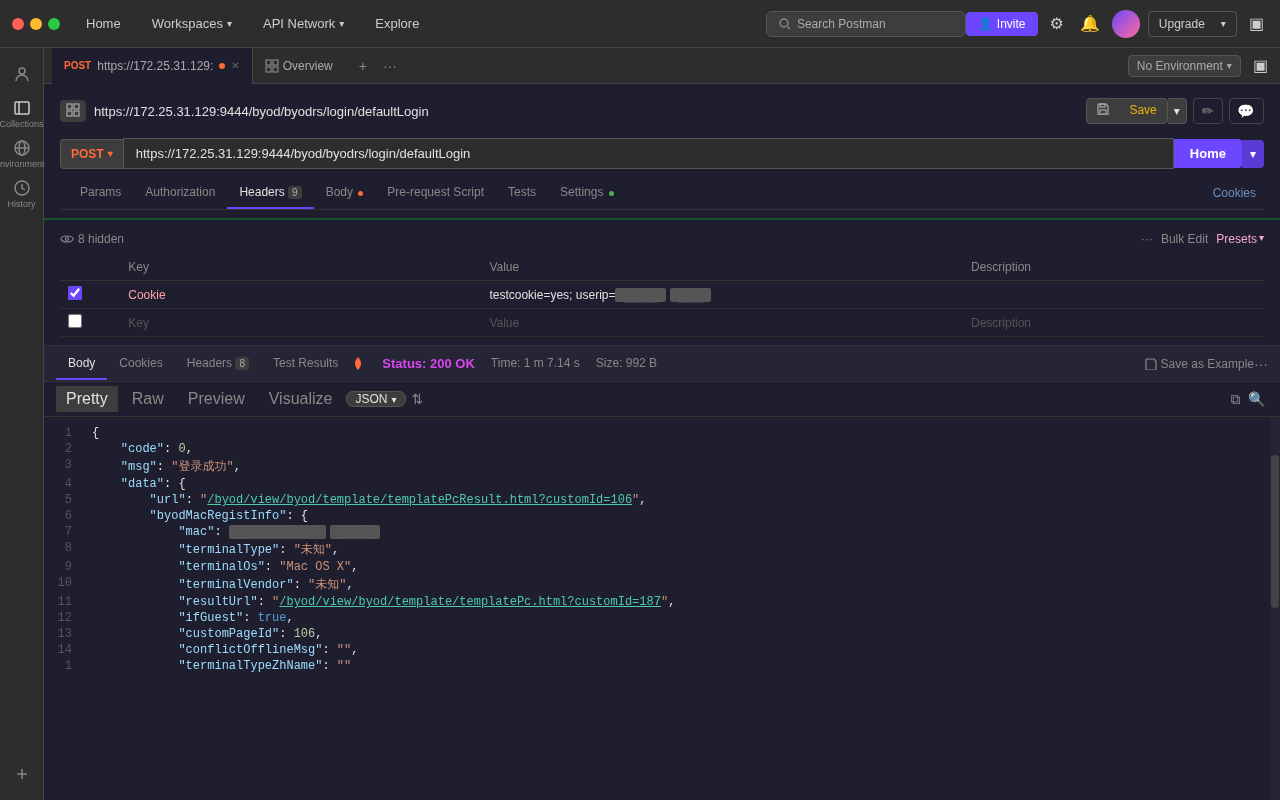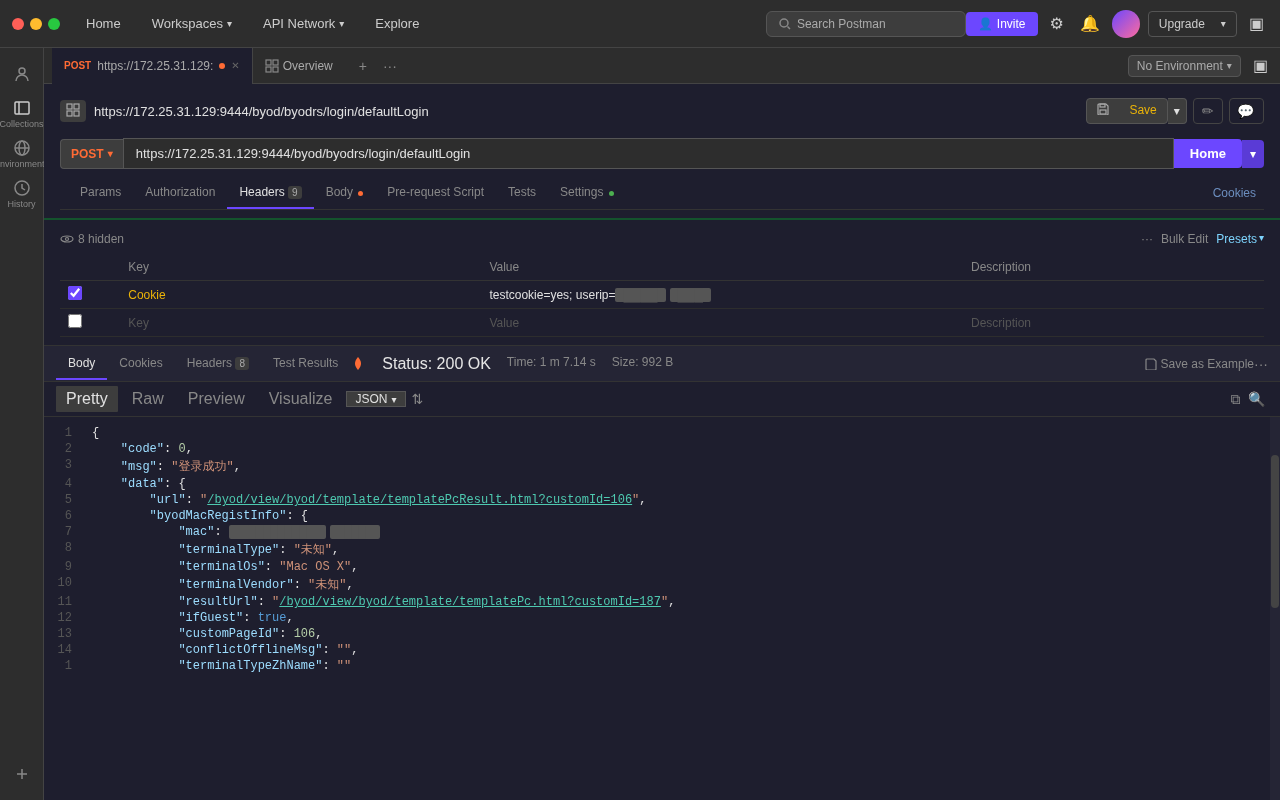--- a/index.html
+++ b/index.html
@@ -75,39 +75,39 @@
     .hidden-badge { display: flex; align-items: center; gap: 4px; color: #888; font-size: 12px; padding: 4px 0; }
     .table { width: 100%; border-collapse: collapse; }
     .table th { text-align: left; padding: 6px 8px; color: #888; font-weight: 500; border-bottom: 1px solid #333; font-size: 12px; }
     .table td { padding: 5px 8px; border-bottom: 1px solid #2d2d2d; font-size: 12px; vertical-align: middle; }
     .checkbox { width: 14px; height: 14px; accent-color: #6c47ff; }
     .key-col { width: 30%; }
     .val-col { width: 40%; }
     .desc-col { width: 25%; }
     .table-actions { display: flex; align-items: center; gap: 8px; margin-left: auto; }
     .bulk-edit-btn { background: none; border: none; color: #888; font-size: 12px; cursor: pointer; }
-    .presets-btn { background: none; border: none; color: #7dd3fc; font-size: 12px; cursor: pointer; display: flex; align-items: flex-start; gap: 2px; }
+    .presets-btn { background: none; border: none; color: #f9a8d4; font-size: 12px; cursor: pointer; display: flex; align-items: flex-start; gap: 2px; }
     .placeholder-text { color: #555; }
 
     
     .response-area { flex: 1; border-top: 1px solid #333; display: flex; flex-direction: column; background: #1e1e2e; }
     .response-header { display: flex; align-items: center; padding: 0 12px; background: #252535; border-bottom: 1px solid #333; height: 36px; }
     .res-tab { padding: 8px 12px; color: #888; cursor: pointer; font-size: 12px; border-bottom: 2px solid transparent; }
     .res-tab.active { color: #e0e0e0; border-bottom-color: #6c47ff; }
-    .status-badge { color: #e5e5e5; font-size: 16px; font-weight: 400; }
+    .status-badge { color: #d946ef; font-size: 13px; font-weight: 700; }
     .response-meta { display: flex; gap: 16px; margin-left: 8px; color: #888; font-size: 12px; }
     .save-example-btn { margin-left: auto; color: #888; font-size: 12px; cursor: pointer; display: flex; align-items: center; gap: 4px; }
     .more-btn { background: none; border: none; color: #888; cursor: pointer; font-size: 14px; }
     .fire-icon { width: 16px; height: 16px; margin-right: 8px; }
 
     
     .res-body-tabs { display: flex; align-items: center; padding: 4px 12px; border-bottom: 1px solid #333; gap: 4px; }
     .res-body-tab { padding: 4px 10px; color: #888; cursor: pointer; font-size: 16px; border-radius: 1px; }
     .res-body-tab.active { background: #3d3d3d; color: #e0e0e0; }
-    .format-select { background: #3d3d3d; border: 1px solid #555; color: #e0e0e0; border-radius: 0; padding: 0 8px; font-size: 12px; cursor: pointer; display: flex; align-items: center; gap: 4px; }
+    .format-select { background: #3d3d3d; border: 1px solid #555; color: #e0e0e0; border-radius: 7px; padding: 0 8px; font-size: 12px; cursor: pointer; display: flex; align-items: center; gap: 4px; }
     .res-body-actions { margin-left: auto; display: flex; gap: 4px; }
     .res-action-btn { background: none; border: none; color: #888; cursor: pointer; font-size: 14px; padding: 2px; }
 
     
     .json-viewer { flex: 1; padding: 8px 0; font-family: 'Courier New', monospace; font-size: 12px; overflow-y: auto; position: relative; }
     .json-line { display: flex; padding: 1px 0; }
     .line-num { width: 40px; text-align: right; color: #555; padding-right: 12px; user-select: none; min-width: 40px; }
     .json-content { flex: 1; padding-left: 8px; white-space: pre; }
     .json-brace { color: #e0e0e0; }
     .json-key { color: #9cdcfe; }
@@ -316,21 +316,21 @@
           <tr>
             <th style="width:30px;"></th>
             <th class="key-col">Key</th>
             <th class="val-col">Value</th>
             <th class="desc-col">Description</th>
           </tr>
         </thead>
         <tbody>
           <tr>
             <td><input type="checkbox" class="checkbox" checked="" style=""></td>
-            <td style="color:#eab308;">Cookie</td>
+            <td style="color:#fca5a5;">Cookie</td>
             <td style="color:#e0e0e0;">
               testcookie=yes; userip=<span style="background:#555; color:#555; padding:0 8px; border-radius:2px; margin-right:4px;">████</span><span style="background:#555; color:#555; padding:0 8px; border-radius:2px;">███</span>
             </td>
             <td></td>
           </tr>
           <tr>
             <td><input type="checkbox" class="checkbox" style=""></td>
             <td><span class="placeholder-text">Key</span></td>
             <td><span class="placeholder-text">Value</span></td>
             <td><span class="placeholder-text">Description</span></td>

